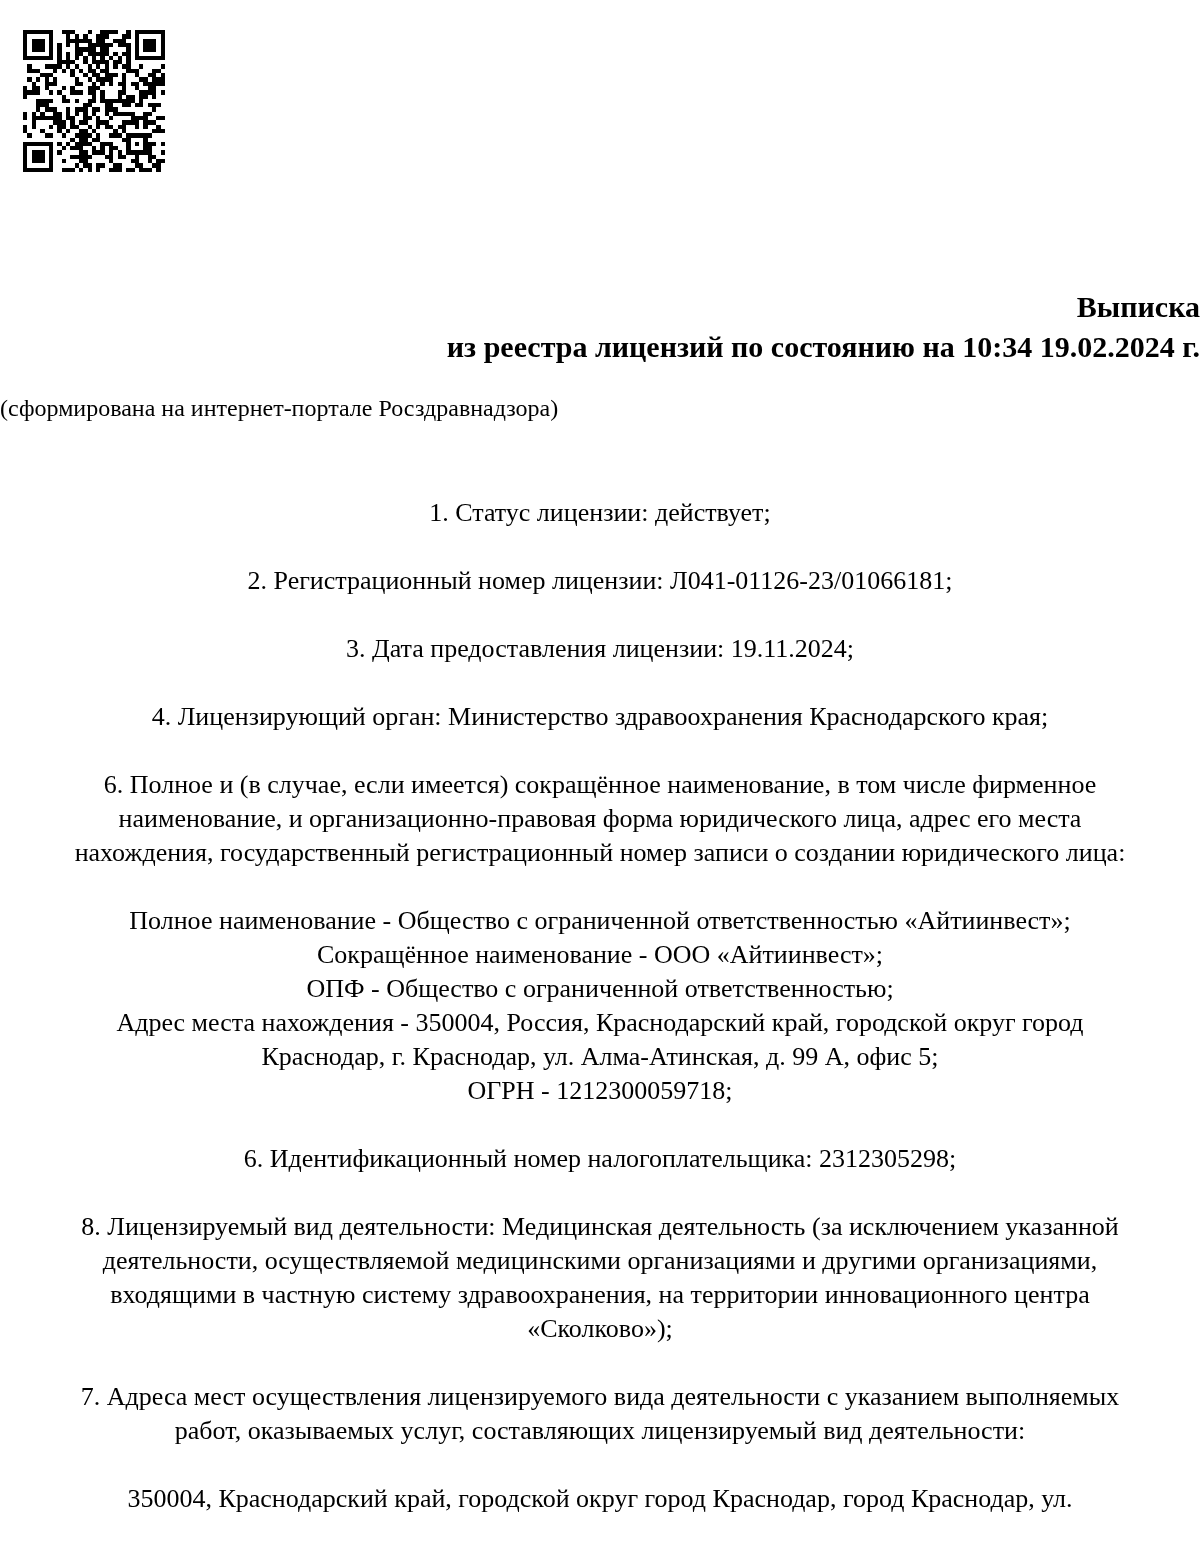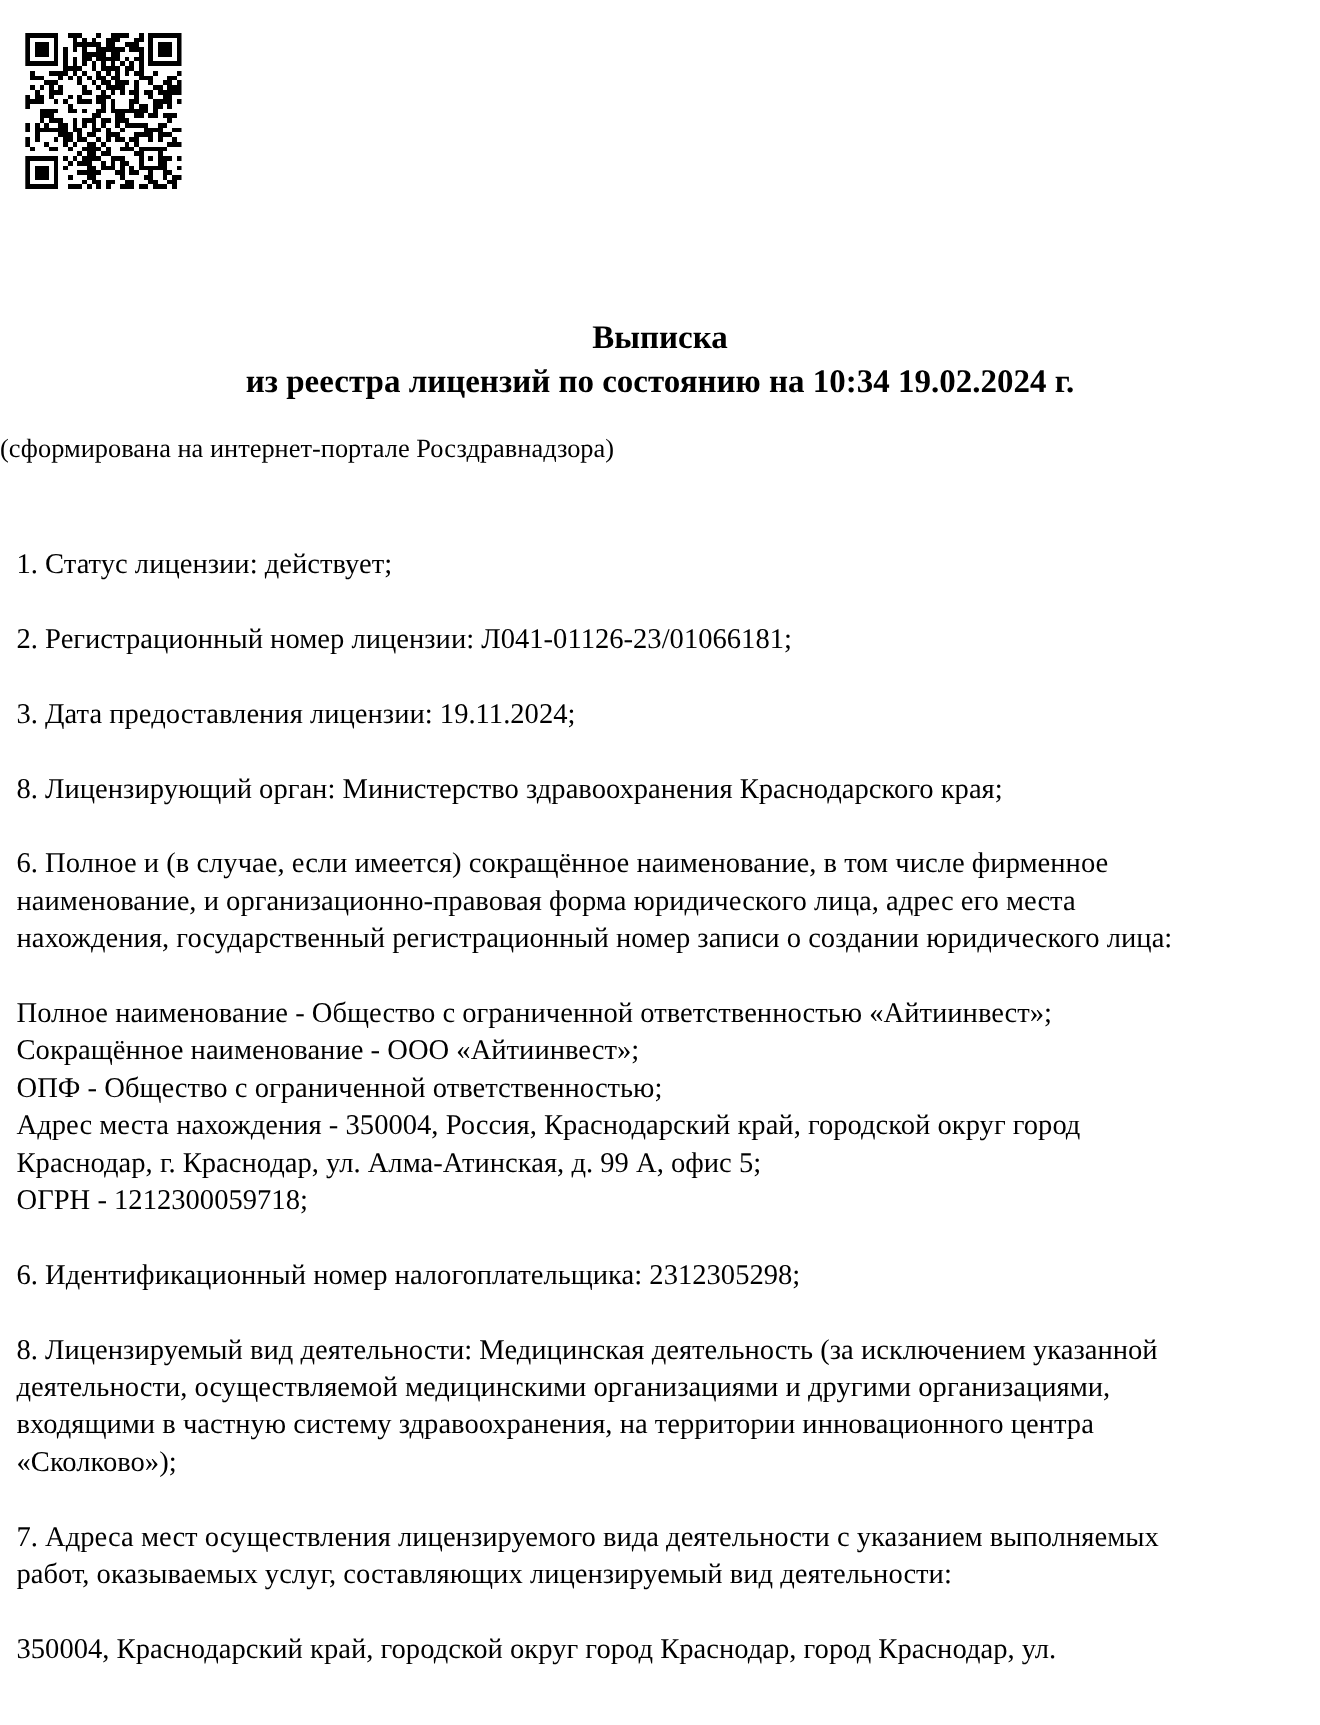--- a/index.html
+++ b/index.html
@@ -23,37 +23,38 @@
     background: #ffffff;
   }
   .qr {
     position: absolute;
     left: 23px;
     top: 30px;
     width: 142px;
     height: 142px;
   }
   .doc-title {
-    text-align: center;
+    text-align: right;
     font-weight: bold;
     font-size: 30px;
     line-height: 40px;
     letter-spacing: 0;
   }
   .doc-subtitle {
     margin-top: 24px;
     padding-right: 15px;
     font-size: 24px;
     line-height: 34px;
   }
   .doc-body {
     margin-top: 71px;
     padding: 0 15px;
     font-size: 26px;
     line-height: 34px;
+    text-align: center;
   }
   .doc-body p {
     margin: 0 0 34px 0;
     white-space: pre-line;
   }
 </style>
 </head>
 <body>
 
 <div class="page">
@@ -610,21 +611,21 @@
     <div>Выписка</div>
     <div>из реестра лицензий по состоянию на 10:34 19.02.2024 г.</div>
   </div>
 
   <div class="doc-subtitle">(сформирована на интернет-портале Росздравнадзора)</div>
 
   <div class="doc-body">
     <p>1. Статус лицензии: действует;</p>
     <p>2. Регистрационный номер лицензии: Л041-01126-23/01066181;</p>
     <p>3. Дата предоставления лицензии: 19.11.2024;</p>
-    <p>8. Лицензирующий орган: Министерство здравоохранения Краснодарского края;</p>
+    <p>4. Лицензирующий орган: Министерство здравоохранения Краснодарского края;</p>
     <p>6. Полное и (в случае, если имеется) сокращённое наименование, в том числе фирменное
 наименование, и организационно-правовая форма юридического лица, адрес его места
 нахождения, государственный регистрационный номер записи о создании юридического лица:</p>
     <p>Полное наименование - Общество с ограниченной ответственностью «Айтиинвест»;
 Сокращённое наименование - ООО «Айтиинвест»;
 ОПФ - Общество с ограниченной ответственностью;
 Адрес места нахождения - 350004, Россия, Краснодарский край, городской округ город
 Краснодар, г. Краснодар, ул. Алма-Атинская, д. 99 А, офис 5;
 ОГРН - 1212300059718;</p>
     <p>6. Идентификационный номер налогоплательщика: 2312305298;</p>

